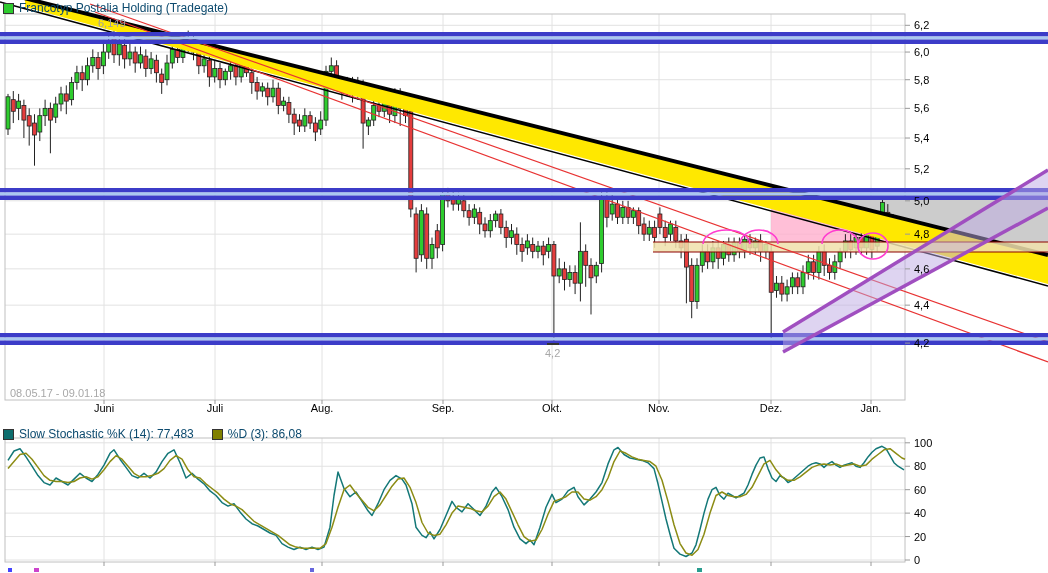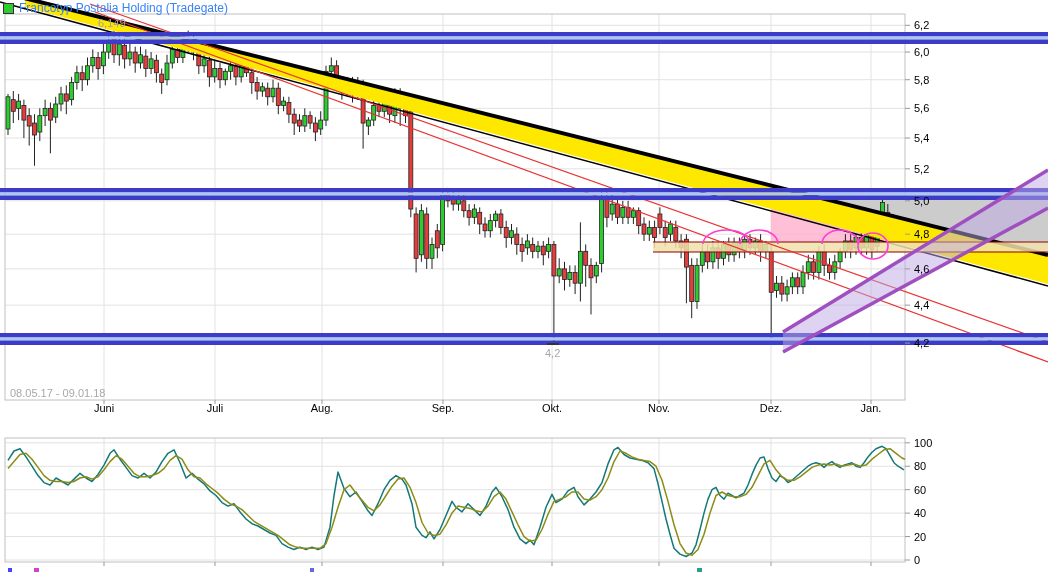--- a/index.html
+++ b/index.html
@@ -1,19 +1,19 @@
 <!DOCTYPE html>
 <html><head>
 <meta charset="utf-8">
 <style>
   html,body{margin:0;padding:0;background:#fff;}
   #app{position:relative;width:1048px;height:573px;background:#fff;overflow:hidden;
        font-family:"Liberation Sans",sans-serif;}
   #chart-svg{position:absolute;left:0;top:0;}
-  .legend{position:absolute;display:flex;align-items:center;font-size:12px;color:#3b82f6;
+  .legend{position:absolute;display:flex;align-items:center;font-size:12px;color:#0c4a6e;
           white-space:nowrap;pointer-events:none;}
   #main-legend{left:3px;top:1px;}
   #stoch-legend{left:3px;top:427px;}
   .sw{display:inline-block;width:9px;height:9px;margin-right:5px;border:1px solid #333;}
   .gap{margin-left:18px;}
   svg text{font-family:"Liberation Sans",sans-serif;}
 </style>
 </head>
 <body>
 
@@ -486,13 +486,19 @@
       <rect x="34" y="568" width="5" height="4" fill="#cc44cc"></rect>
       <rect x="310" y="568" width="4" height="4" fill="#6666dd"></rect>
       <rect x="697" y="568" width="5" height="4" fill="#2a9d8f"></rect>
     </svg>
 
   <div class="legend" id="main-legend">
     <span class="sw" id="sw-main" style="background: rgb(46, 204, 46);"></span>
     <span>Francotyp Postalia Holding (Tradegate)</span>
   </div>
 
+  <div class="legend" id="stoch-legend">
+    <span class="sw" id="sw-k" style="background: rgb(13, 110, 110);"></span>
+    <span>Slow Stochastic %K (14): 77,483</span>
+    <span class="sw gap" id="sw-d" style="background: rgb(128, 128, 0);"></span>
+    <span>%D (3): 86,08</span>
+  </div>
 </div>
 
 </body></html>

